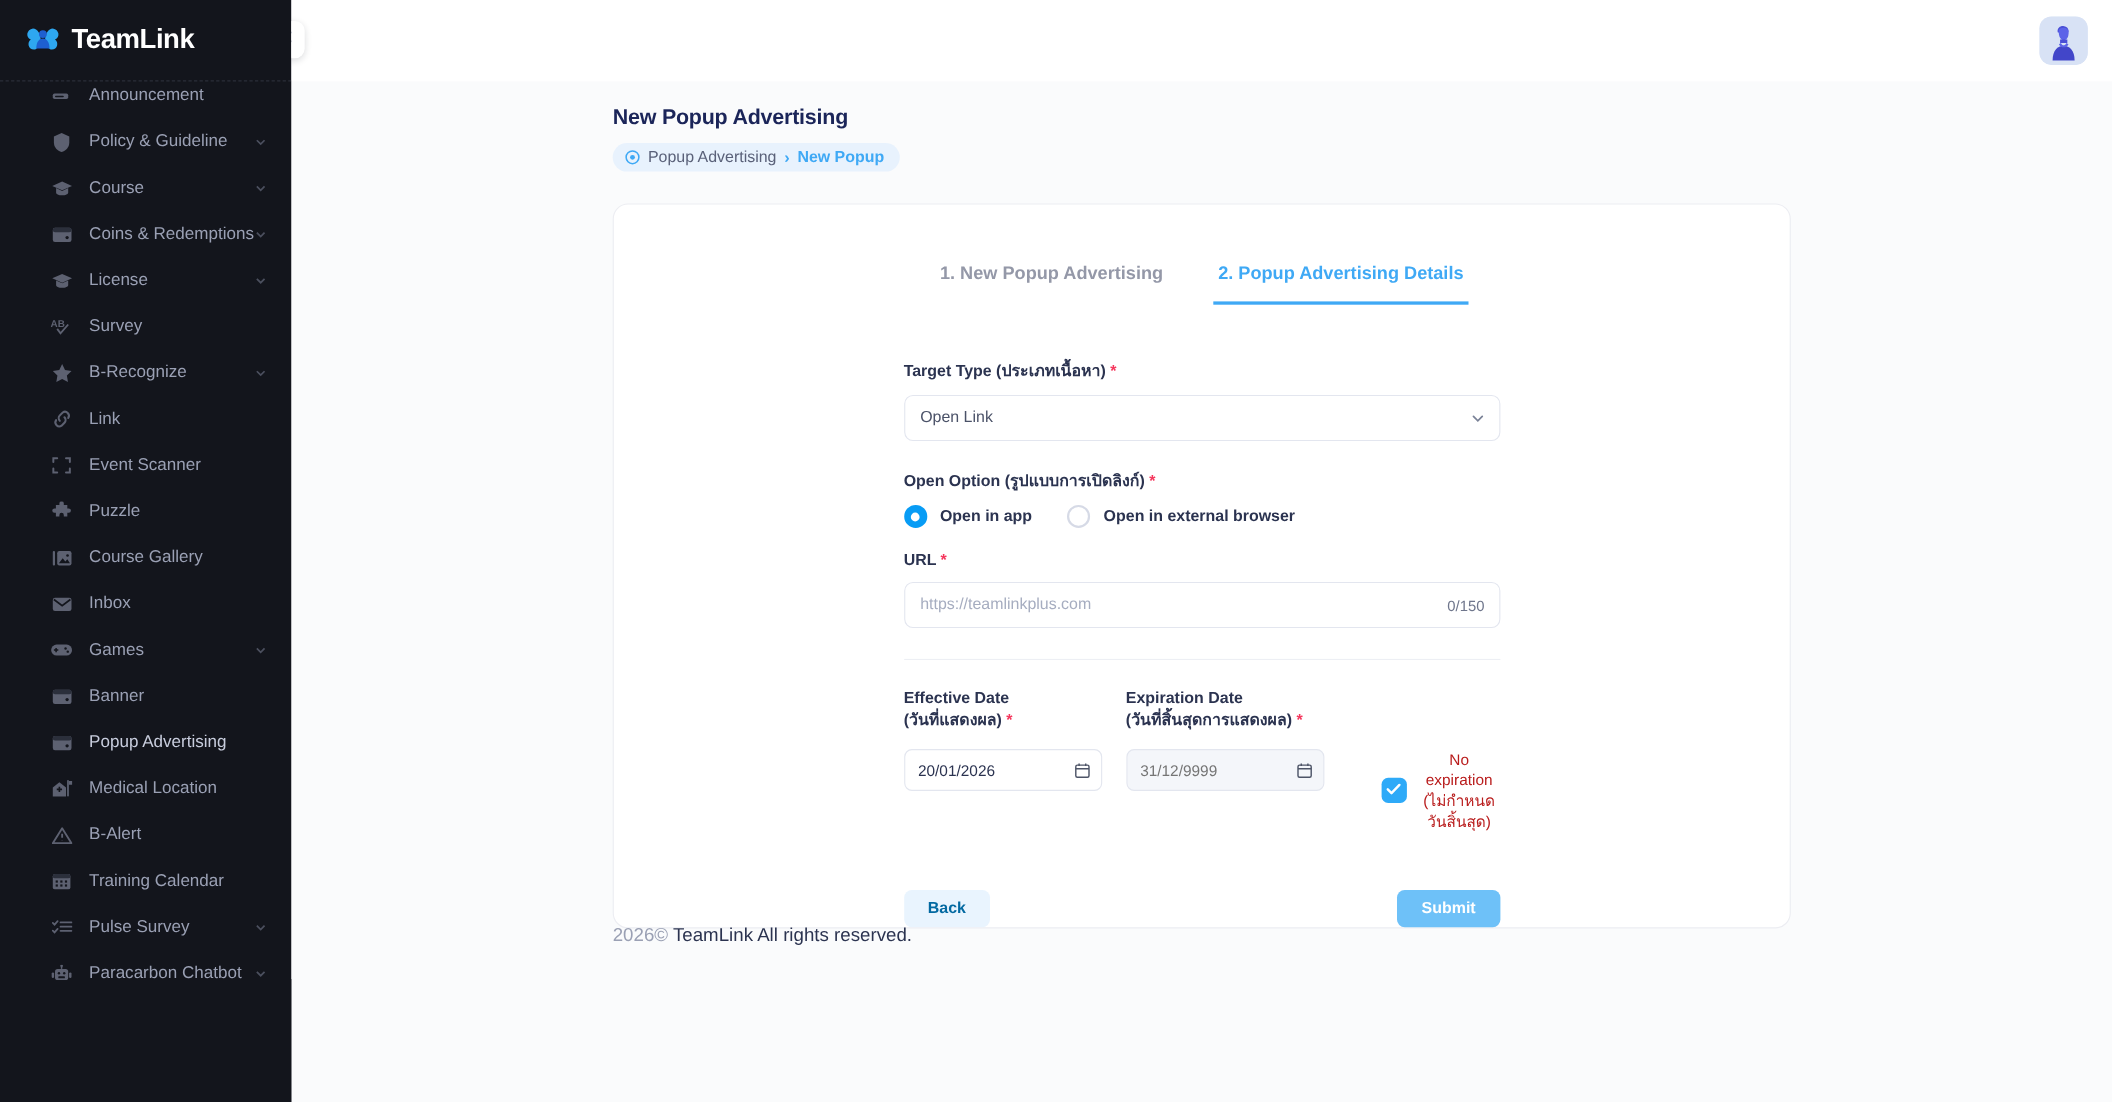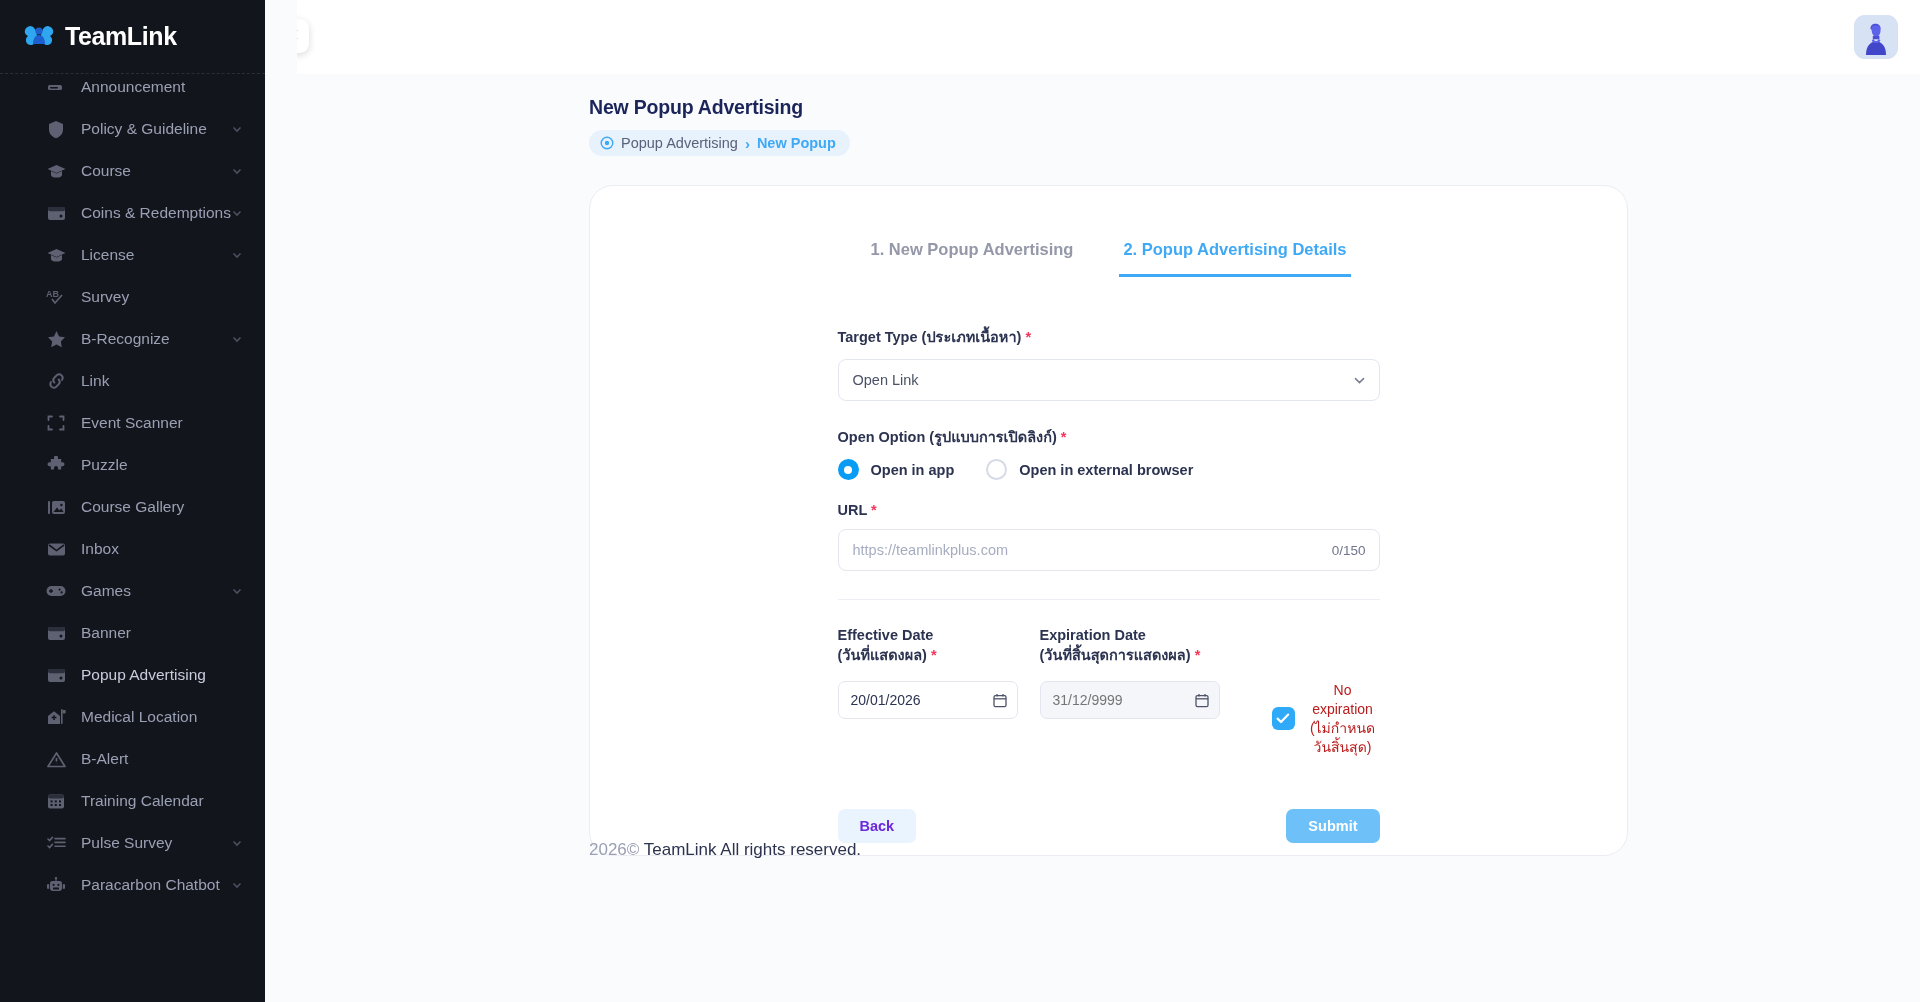--- a/index.html
+++ b/index.html
@@ -2,21 +2,21 @@
 <html><head>
 <meta charset="utf-8">
 <style>
   * { box-sizing: border-box; margin: 0; padding: 0; }
   html, body {
     width: 1920px; height: 1002px;
     font-family: "Liberation Sans", "DejaVu Sans", sans-serif;
     overflow: hidden;
     background: #fafbfc;
   }
-  #app { display: flex; width: 1920px; height: 1002px; position: relative; gap: 32px; }
+  #app { display: flex; width: 1920px; height: 1002px; position: relative; }
 
   
   #sidebar {
     width: 265px; height: 1002px;
     background: #13151c;
     flex: 0 0 265px;
     position: relative;
     overflow: hidden;
   }
   .brand {
@@ -97,23 +97,23 @@
   }
   .bc-icon { color: #3fa9f5; display: flex; align-items: center; }
   .bc-parent { font-size: 14.5px; color: #5a6179; }
   .bc-sep { color: #3fa9f5; font-size: 15px; font-weight: bold; line-height: 1; }
   .bc-current { font-size: 14.5px; color: #3fa9f5; font-weight: bold; }
 
   .card {
     margin: 29px 292px 0 292px;
     background: #ffffff;
     border: 1px solid #ecedf2;
-    border-radius: 24px;
+    border-radius: 14px;
     min-height: 640px;
-    padding: 26px 0 12px 0;
+    padding: 26px 0 0 0;
   }
   .tabs {
     display: flex; justify-content: center; gap: 42px;
     padding-top: 22px;
   }
   .tab {
     font-size: 16.5px; font-weight: bold; color: #9498a8;
     padding: 6px 4px 15px 4px;
     cursor: pointer;
     border-bottom: 3px solid transparent;
@@ -219,21 +219,21 @@
 
   .btn-row {
     display: flex; justify-content: space-between; align-items: center;
     margin-top: 52px;
   }
   .btn {
     border: none; border-radius: 7px; cursor: pointer;
     font-family: inherit; font-size: 14.5px; font-weight: bold;
     height: 34px; padding: 0 22px;
   }
-  .btn-back { background: #e9f4fe; color: #6d28d9; }
+  .btn-back { background: #e9f4fe; color: #0369a1; }
   .btn-submit { background: #6ec1f8; color: #ffffff; }
 
   .footer {
     position: absolute; left: 292px; bottom: 30px;
     font-size: 17px; color: #2b3350;
   }
   .footer .yr { color: #9aa0b4; }
 </style>
 </head>
 <body>

